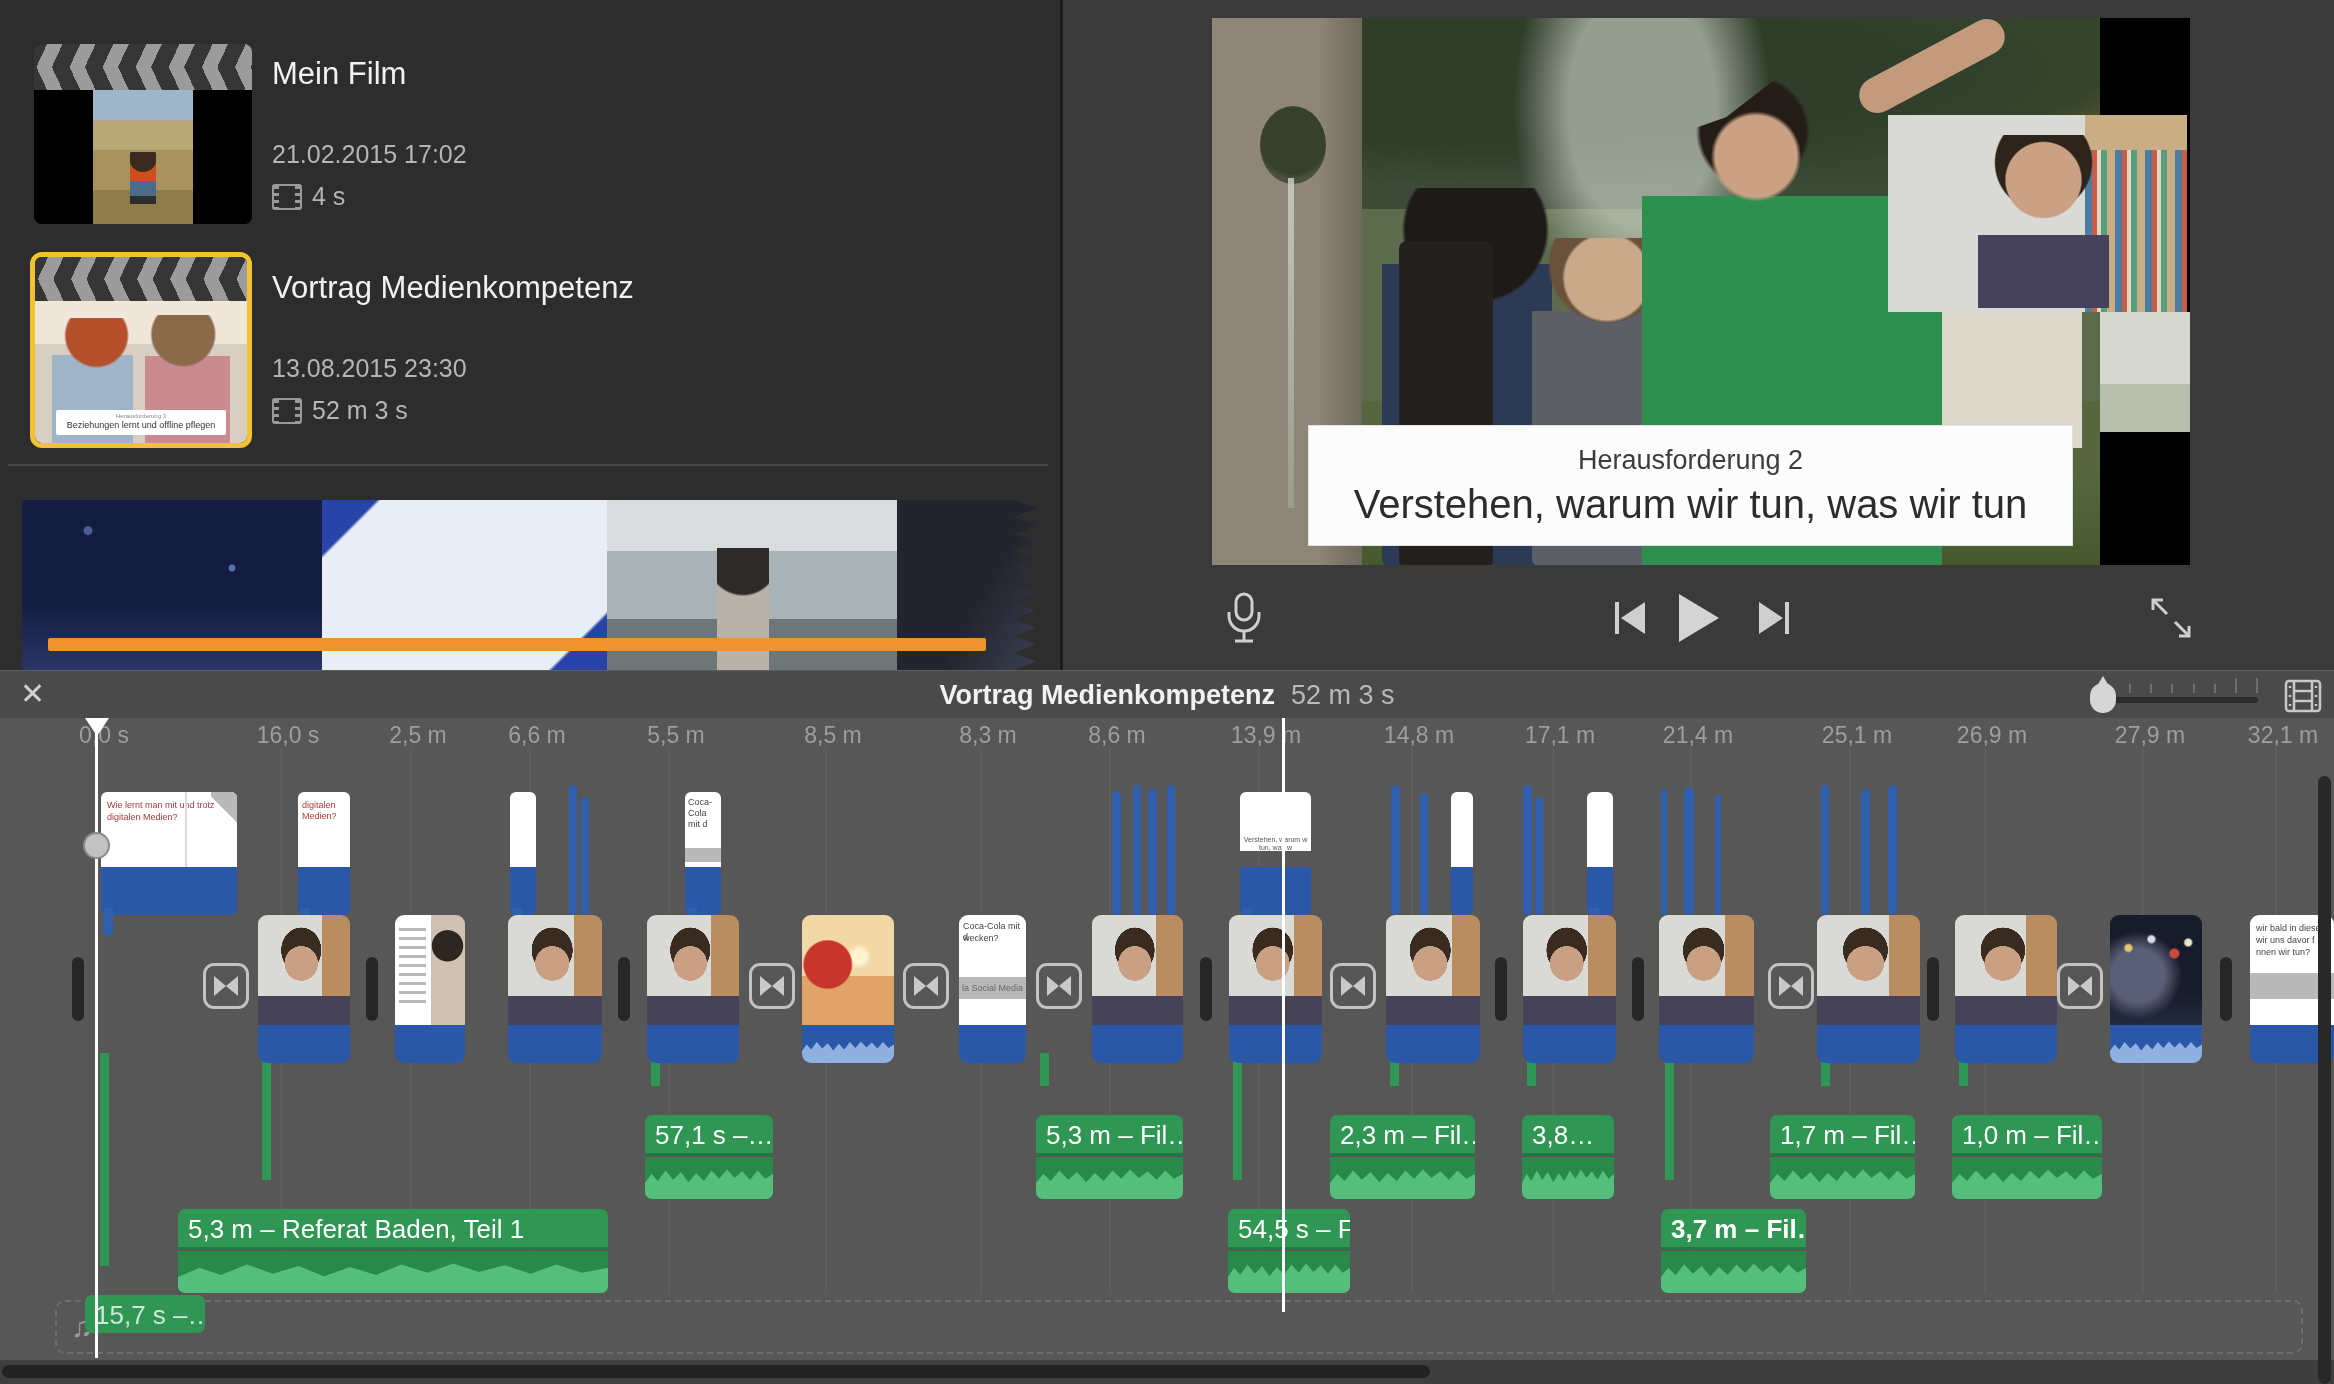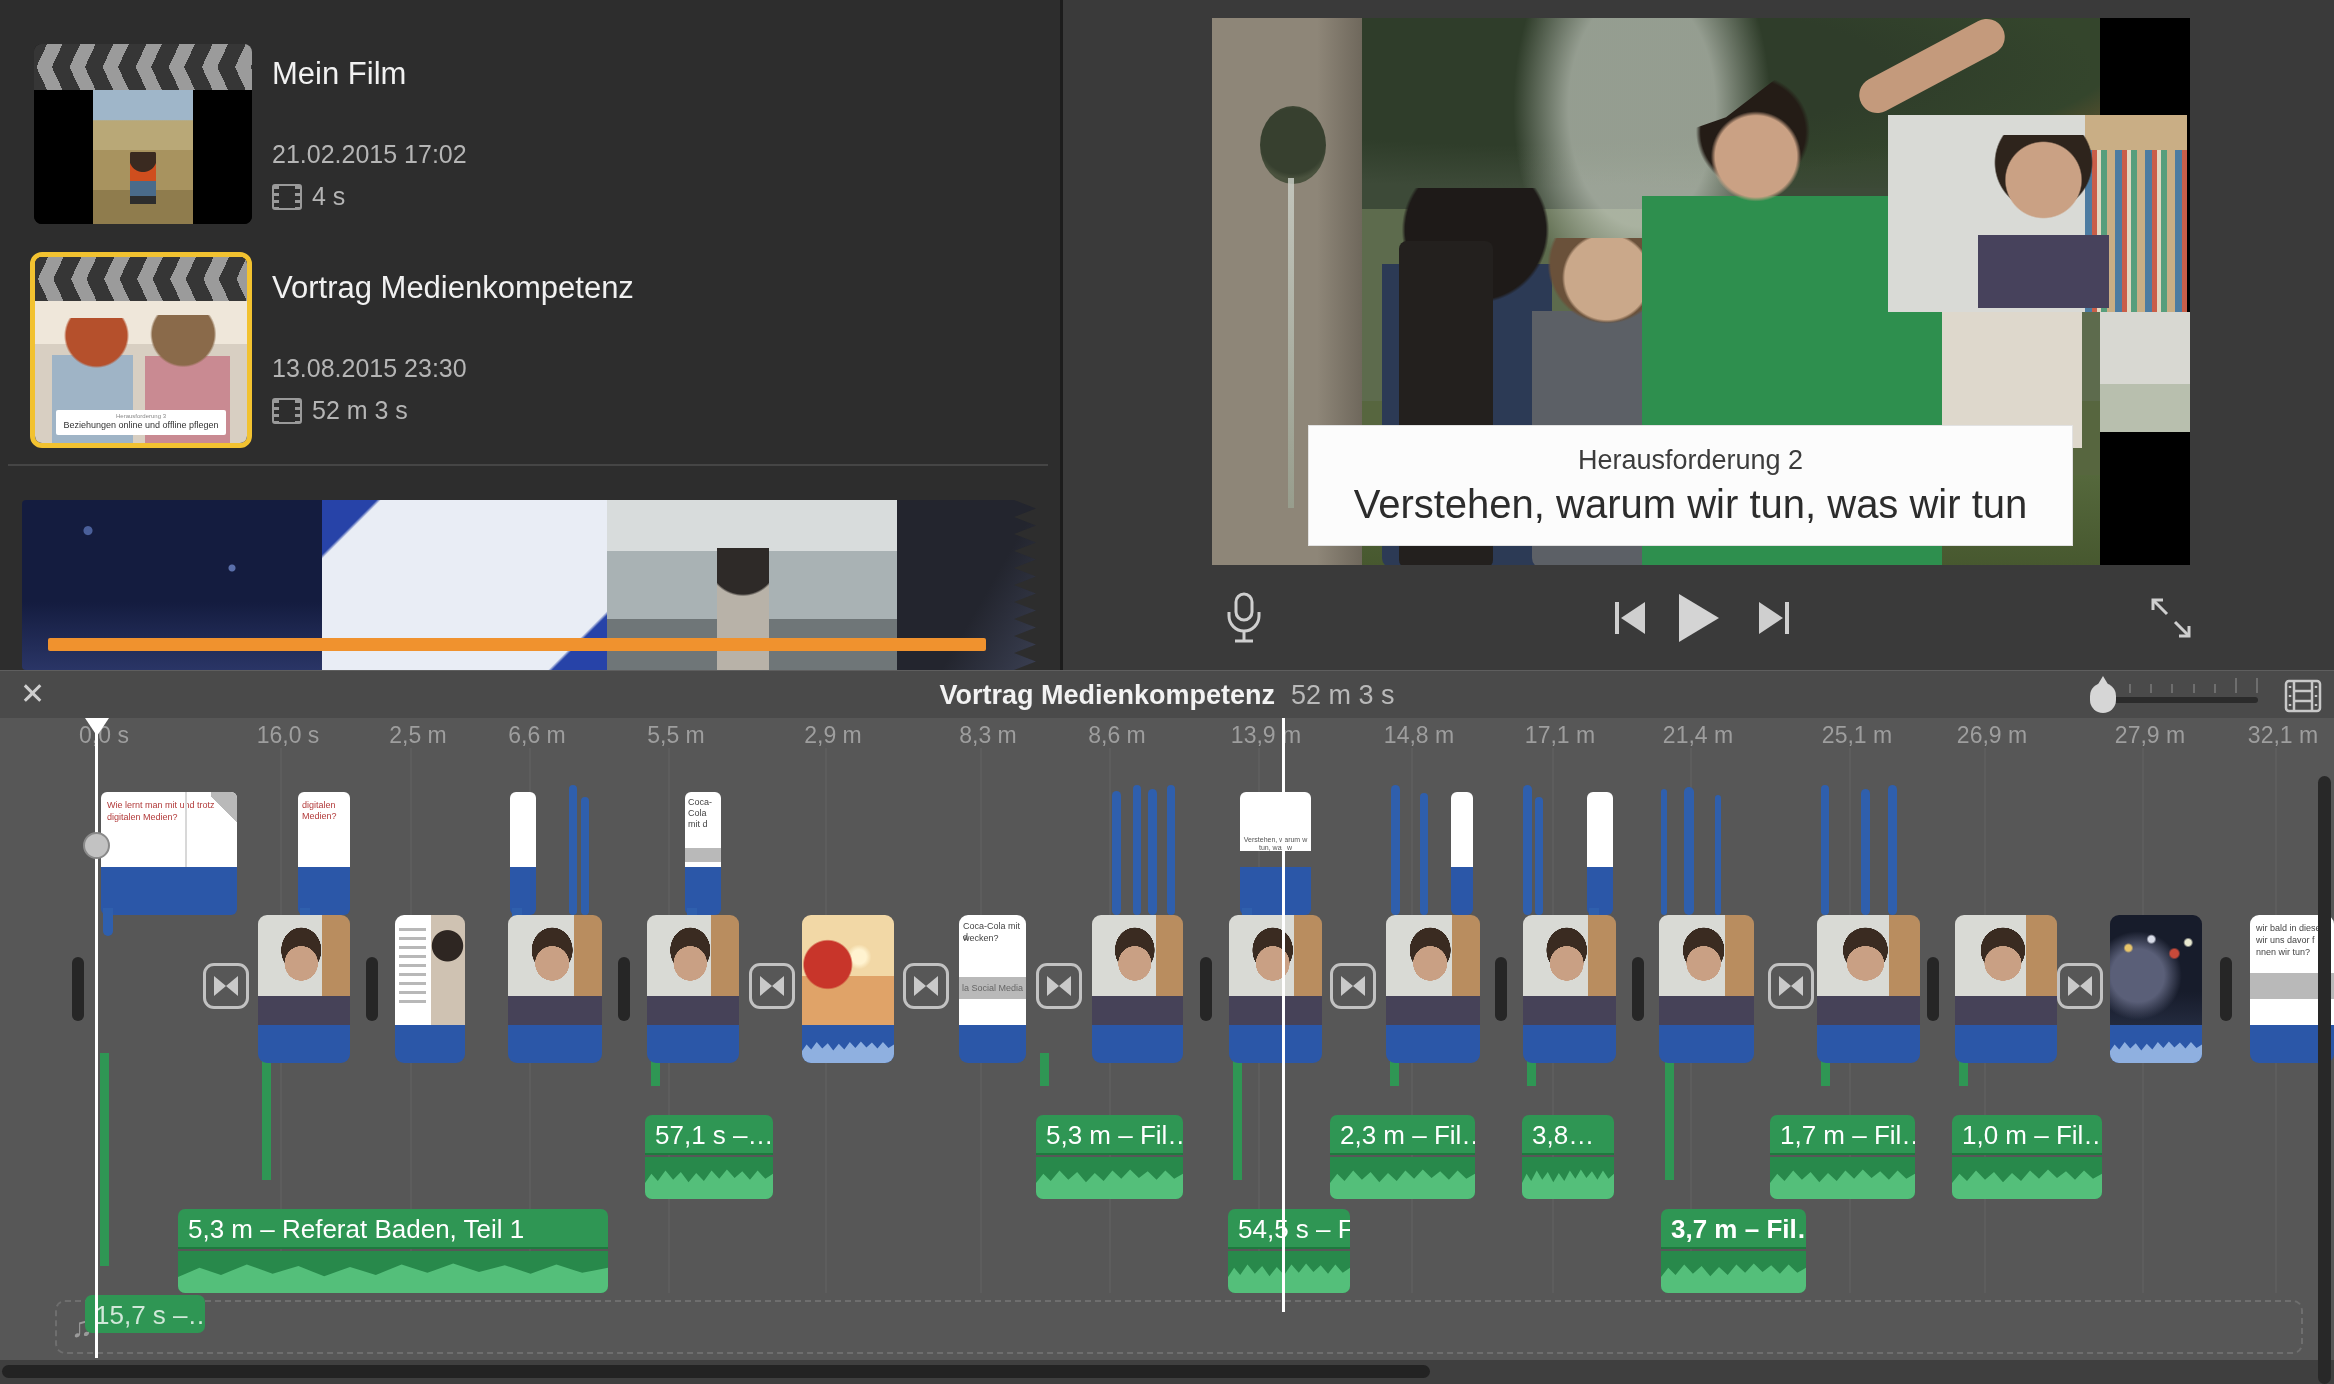--- a/index.html
+++ b/index.html
@@ -240,21 +240,21 @@
       </div>
 
       <div class="proj" style="top:252px;height:200px;">
         <div class="proj-thumb" style="left:30px;top:0;width:222px;height:196px;border:5px solid #f2c230;border-radius:12px;">
           <div class="chev" style="height:44px;"></div>
           <div class="pt2-body">
             <div class="pt2-p1"></div>
             <div class="pt2-p2"></div>
             <div class="pt2-cap">
               <div class="s1">Herausforderung 3</div>
-              <div class="s2">Beziehungen online und offline pflegen</div>
+              <div class="s2">Beziehungen lernt und offline pflegen</div>
             </div>
           </div>
         </div>
         <div class="proj-title" style="top:18px;">Vortrag Medienkompetenz</div>
         <div class="proj-date" style="top:102px;">13.08.2015 23:30</div>
         <div class="proj-dur" style="top:144px;">
           <span class="film-ic"></span>
           <span>52 m 3 s</span>
         </div>
       </div>
@@ -382,21 +382,21 @@
         <div class="rlabel" style="left: 104px;">0,0 s</div>
         <div class="gridline" style="left: 280px;"></div>
         <div class="rlabel" style="left: 288px;">16,0 s</div>
         <div class="gridline" style="left: 410px;"></div>
         <div class="rlabel" style="left: 418px;">2,5 m</div>
         <div class="gridline" style="left: 529px;"></div>
         <div class="rlabel" style="left: 537px;">6,6 m</div>
         <div class="gridline" style="left: 668px;"></div>
         <div class="rlabel" style="left: 676px;">5,5 m</div>
         <div class="gridline" style="left: 825px;"></div>
-        <div class="rlabel" style="left: 833px;">2,9 m</div>
+        <div class="rlabel" style="left: 833px;">8,5 m</div>
         <div class="gridline" style="left: 980px;"></div>
         <div class="rlabel" style="left: 988px;">8,3 m</div>
         <div class="gridline" style="left: 1109px;"></div>
         <div class="rlabel" style="left: 1117px;">8,6 m</div>
         <div class="gridline" style="left: 1258px;"></div>
         <div class="rlabel" style="left: 1266px;">13,9 m</div>
         <div class="gridline" style="left: 1411px;"></div>
         <div class="rlabel" style="left: 1419px;">14,8 m</div>
         <div class="gridline" style="left: 1552px;"></div>
         <div class="rlabel" style="left: 1560px;">17,1 m</div>

